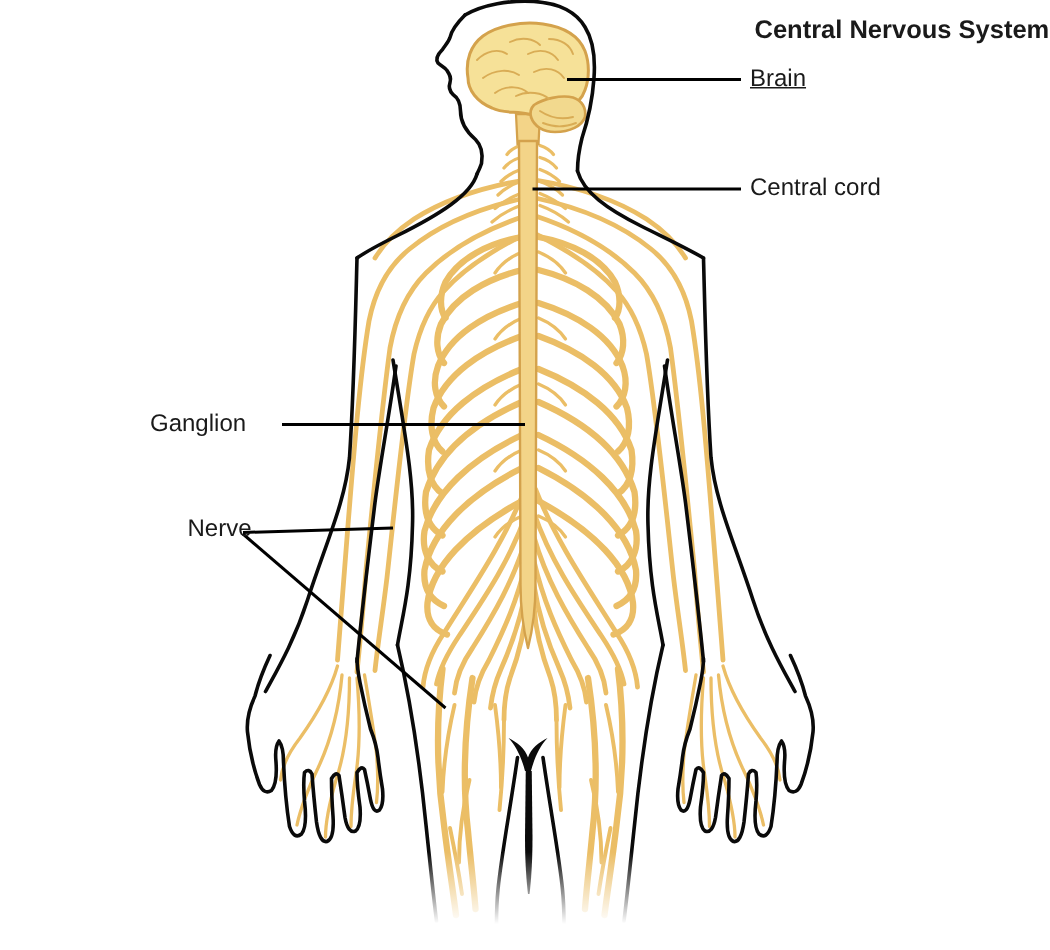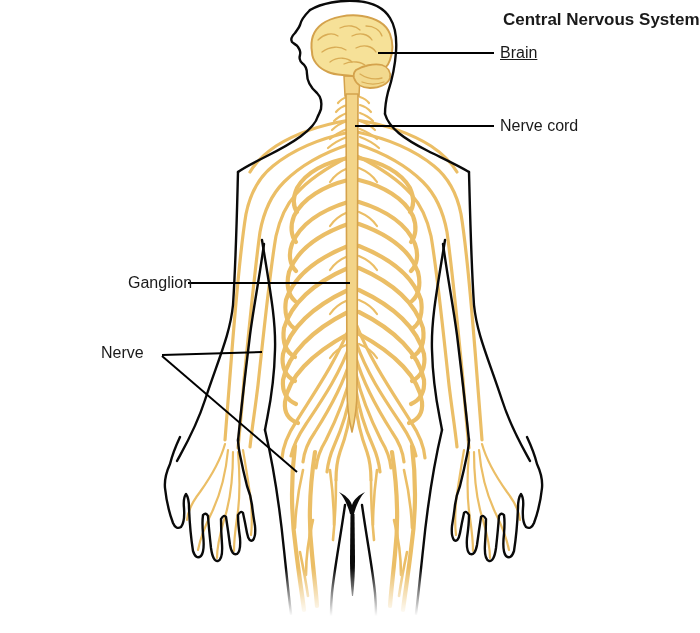--- a/index.html
+++ b/index.html
@@ -156,16 +156,16 @@
       <path class="leader" d="M188,283 H350"></path>
       <path class="leader" d="M162,355 L262,352"></path>
       <path class="leader" d="M162,356 L297,472"></path>
     </g>
 
     <rect x="0" y="568" width="700" height="65" fill="url(#fade)"></rect>
   </svg>
 
   <div class="label title" style="left:503px;top:11px;">Central Nervous System</div>
   <div class="label sub" style="left:500px;top:44px;text-decoration:underline;">Brain</div>
-  <div class="label sub" style="left:500px;top:117px;">Nerve cord</div>
-  <div class="label sub" style="left:128px;top:274px;">Ganglion</div>
-  <div class="label sub" style="left:101px;top:344px;">Nerve</div>
+  <div class="label sub" style="left:500px;top:117px;">Central cord</div>
+  <div class="label sub" style="left:100px;top:274px;">Ganglion</div>
+  <div class="label sub" style="left:125px;top:344px;">Nerve</div>
 </div>
 
 </body></html>

